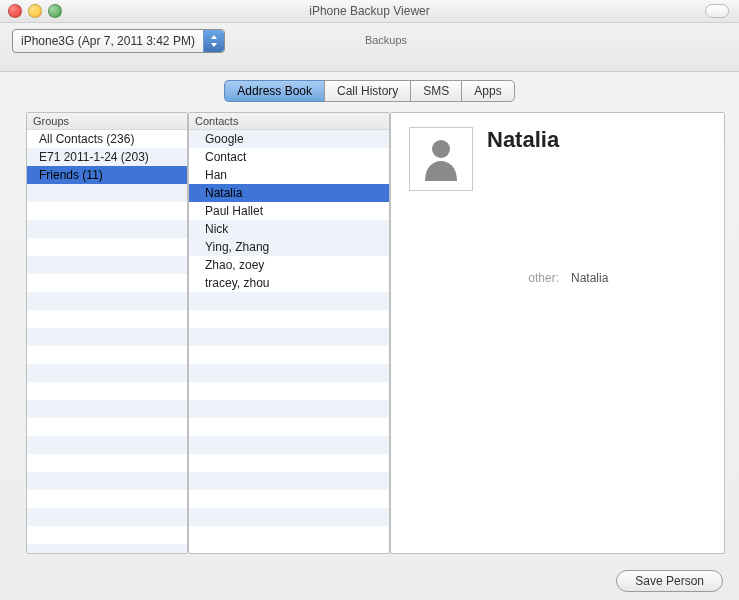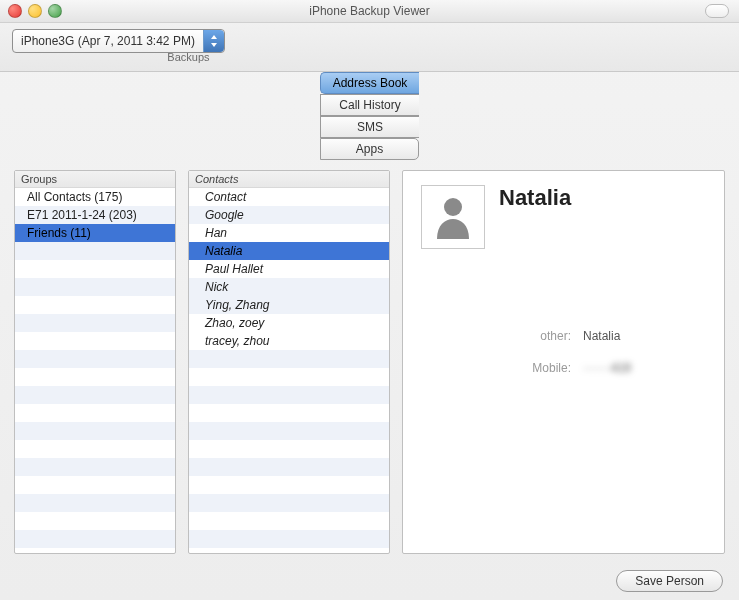--- a/index.html
+++ b/index.html
@@ -13,32 +13,32 @@
   .tl.green{background:radial-gradient(circle at 30% 30%,#a5d6a7,#43a047);}
   .wintitle{position:absolute;left:0;right:0;text-align:center;font-size:12px;color:#555;}
   .winpill{position:absolute;right:10px;top:4px;width:22px;height:12px;border:1px solid #bbb;border-radius:7px;background:linear-gradient(#fff,#eee);}
   
   .toolbar{height:42px;background:linear-gradient(#f1f1f1,#e8e8e8);border-bottom:1px solid #c9c9c9;display:flex;align-items:flex-start;padding:6px 12px 0 12px;gap:10px;}
   .dropdown{display:flex;align-items:center;height:22px;background:linear-gradient(#fff,#efefef);border:1px solid #8f8f8f;border-radius:4px;box-shadow:0 1px 0 #fff inset;font-size:12px;}
   .dropdown .ddtext{padding:0 8px;white-space:nowrap;}
   .dropdown .ddbtn{width:20px;height:100%;display:flex;align-items:center;justify-content:center;background:linear-gradient(#6ca7e8,#3f74b6);border-left:1px solid #6d9acb;border-top-right-radius:4px;border-bottom-right-radius:4px;}
   .dropdown .ddbtn svg{fill:#fff;}
   .backups-label{font-size:11px;color:#6b6b6b;margin-left:140px;margin-top:-2px;}
-  .toolbar-col{display:flex;flex-direction:column;align-items:center;}
+  .toolbar-col{display:flex;flex-direction:row;align-items:center;}
   
-  .seg{display:flex;margin:0 auto 0 auto;width:max-content;flex-direction:column;}
+  .seg{display:flex;margin:8px auto 0 auto;width:max-content;}
   .seg button{height:22px;padding:0 12px;font-size:12px;color:#333;background:linear-gradient(#fdfdfd,#e9e9e9);border:1px solid #9a9a9a;border-right:none;cursor:pointer;}
   .seg button:first-child{border-top-left-radius:5px;border-bottom-left-radius:5px;}
   .seg button:last-child{border-right:1px solid #9a9a9a;border-top-right-radius:5px;border-bottom-right-radius:5px;}
   .seg button.active{background:linear-gradient(#a9cdf3,#6fa6e0);border-color:#5f8cc2;color:#000;font-weight:500;}
   
-  .main{flex:1;display:flex;gap:12px;padding:10px 14px 8px 14px;min-height:0;}
+  .main{flex:1;display:flex;padding:10px 14px 8px 14px;min-height:0;margin-left:12px;}
   .panel{background:#fff;border:1px solid #bfbfbf;border-radius:2px;display:flex;flex-direction:column;min-height:0;}
   .panel.groups{width:160px;}
-  .panel.contacts{width:200px;font-style:italic;}
+  .panel.contacts{width:200px;}
   .panel.detail{flex:1;}
   .panel-header{font-size:11px;color:#444;padding:2px 6px;border-bottom:1px solid #d9d9d9;background:linear-gradient(#f2f2f2,#e8e8e8);}
   .list{flex:1;overflow:auto;min-height:0;}
   .row{height:18px;line-height:18px;padding:0 12px;font-size:12px;color:#222;white-space:nowrap;overflow:hidden;text-overflow:ellipsis;}
   .row.alt{background:#eef2f9;}
   .row.selected{background:#3e75d6;color:#000000;}
   .contacts .row{padding-left:16px;}
   
   .detail-body{flex:1;padding:14px 18px;display:flex;flex-direction:column;}
   .detail-head{display:flex;align-items:flex-start;gap:14px;}
@@ -85,21 +85,21 @@
       <button class="active">Address Book</button>
       <button>Call History</button>
       <button>SMS</button>
       <button>Apps</button>
     </div>
 
   <div class="main">
     <div class="panel groups">
       <div class="panel-header">Groups</div>
       <div class="list" id="groups-list">
-          <div class="row">All Contacts (175)</div>
+          <div class="row">All Contacts (236)</div>
           <div class="row alt">E71 2011-1-24 (203)</div>
           <div class="row selected">Friends (11)</div>
           <div class="row alt"></div>
           <div class="row"></div>
           <div class="row alt"></div>
           <div class="row"></div>
           <div class="row alt"></div>
           <div class="row"></div>
           <div class="row alt"></div>
           <div class="row"></div>
@@ -114,22 +114,22 @@
           <div class="row alt"></div>
           <div class="row"></div>
           <div class="row alt"></div>
           <div class="row"></div>
           <div class="row alt"></div>
         </div>
     </div>
     <div class="panel contacts">
       <div class="panel-header">Contacts</div>
       <div class="list" id="contacts-list">
+          <div class="row alt">Google</div>
           <div class="row">Contact</div>
-          <div class="row alt">Google</div>
           <div class="row">Han</div>
           <div class="row selected">Natalia</div>
           <div class="row">Paul Hallet</div>
           <div class="row alt">Nick</div>
           <div class="row alt">Ying, Zhang</div>
           <div class="row">Zhao, zoey</div>
           <div class="row">tracey, zhou</div>
           <div class="row alt"></div>
           <div class="row"></div>
           <div class="row alt"></div>
@@ -154,24 +154,20 @@
               <path d="M4 44 C4 30 12 24 20 24 C28 24 36 30 36 44 Z"></path>
             </svg>
           </div>
           <div class="detail-name">Natalia</div>
         </div>
         <div id="fields">
             <div class="field" style="margin-top: 80px;">
               <div class="flabel">other:</div>
               <div class="fval">Natalia</div>
             </div>
-            <div class="field" style="margin-top: 18px;">
-              <div class="flabel">Mobile:</div>
-              <div class="fval blur">·······419</div>
-            </div>
           </div>
       </div>
     </div>
   </div>
 
   <div class="footer">
     <button class="btn">Save Person</button>
   </div>
 </div>
 

